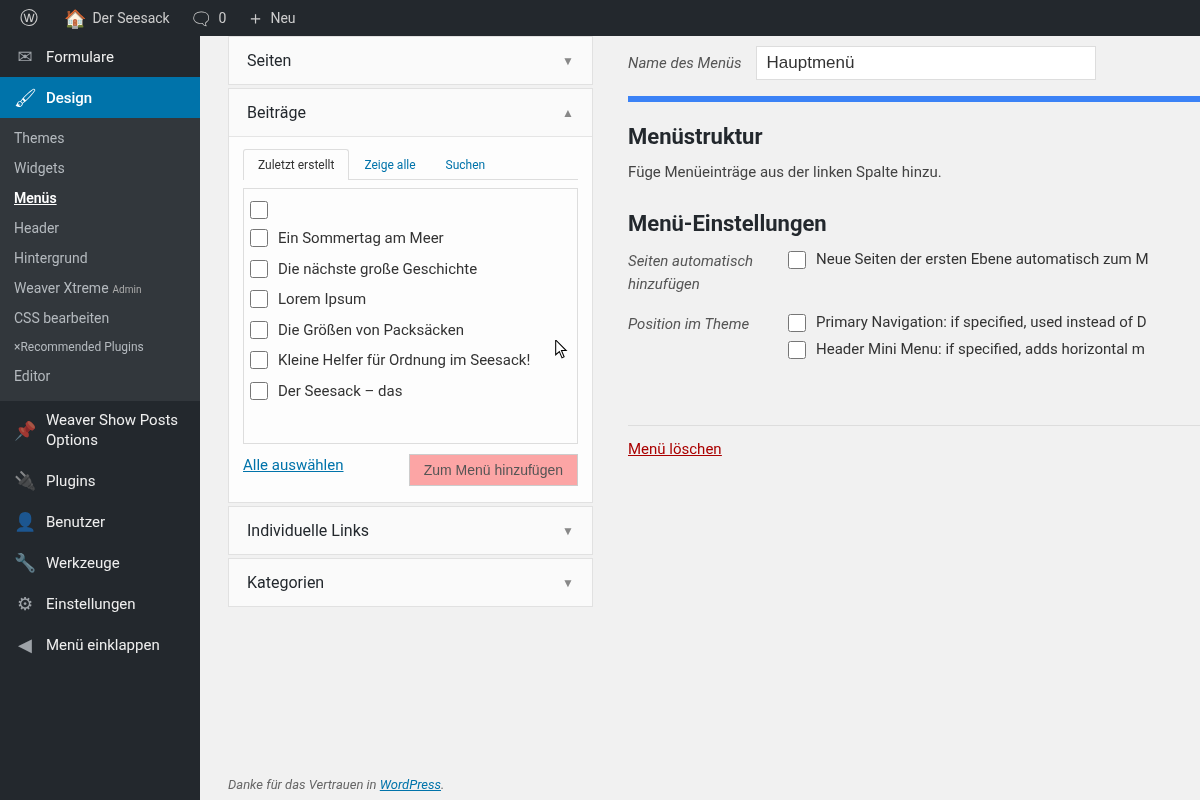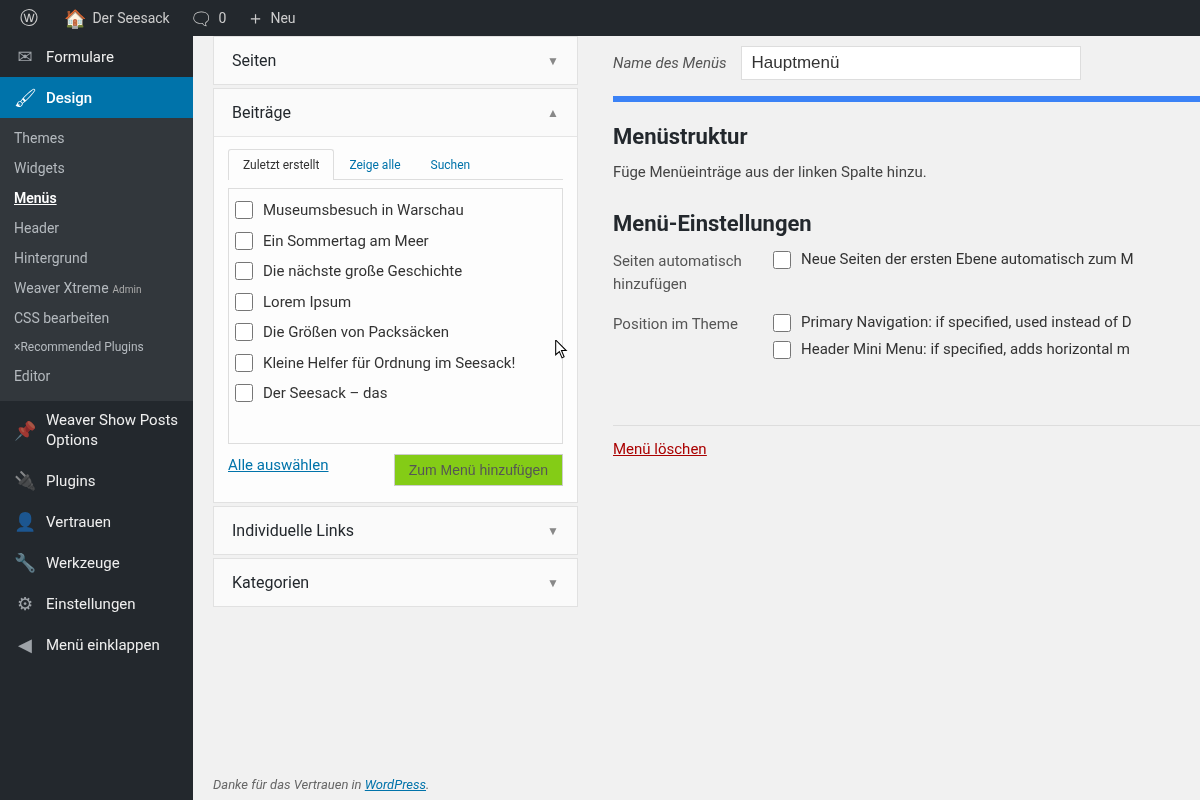--- a/index.html
+++ b/index.html
@@ -79,21 +79,21 @@
   padding: 7px 14px;
   color: #b4b9be;
   font-size: 14px;
 }
 .sidebar-sub-item.current { color: #fff; font-weight: 600; text-decoration: underline; }
 .sidebar-sub-item.small { font-size: 12px; padding-left: 14px;}
 .sidebar-sub-sup { font-size: 10px; margin-left: 4px; color:#aaa}
 .main {
   position: absolute;
   top: 36px;
-  left: 193px;
+  left: 208px;
   right: 0;
   height: 764px;
   background: #f1f1f1;
   padding: 1px;
   overflow: hidden;
 }
 .acc-col {
   position: absolute;
   top: 0;
   left: 20px;
@@ -168,21 +168,21 @@
   text-decoration: underline;
   display: inline-block;
   margin-top: 12px;
   font-size: 15px;
 }
 .add-btn {
   float: right;
   margin-top: 10px;
   padding: 7px 14px;
   border: 1px solid #ccc;
-  background: #84cc16;
+  background: #fca5a5;
   font-size: 14px;
   color: #555;
   cursor: pointer;
 }
 .right-col {
   position: absolute;
   top: 10px;
   left: 420px;
   right: 0;
   padding-right: 0;
@@ -204,21 +204,21 @@
   color: #333;
 }
 .section-h2 {
   font-size: 22px;
   font-weight: 700;
   color: #23282d;
   margin: 22px 0 14px;
 }
 .section-p { color: #444; font-size: 15px; margin-bottom: 30px;}
 .settings-row { display: flex; align-items: flex-start; margin-bottom: 18px; }
-.settings-label { width: 160px; color: #555; font-size: 15px; line-height: 1.5; flex-shrink: 0;}
+.settings-label { width: 160px; font-style: italic; color: #555; font-size: 15px; line-height: 1.5; flex-shrink: 0;}
 .settings-opts { flex: 1; }
 .opt-row { display: flex; align-items: flex-start; margin-bottom: 8px; }
 .opt-row input[type=checkbox]{ width: 18px; height: 18px; margin-right: 10px; margin-top: 1px; flex-shrink:0;}
 .opt-row span { font-size: 15px; color: #333; white-space: nowrap; }
 .delete-link {
   color: #a00;
   text-decoration: underline;
   font-size: 15px;
   margin-top: 40px;
   display: inline-block;
@@ -296,21 +296,21 @@
   <div class="sidebar-item" style="line-height:1.3;">
       <span class="sidebar-icon">📌</span>
       <span>Weaver Show Posts Options</span>
     </div>
   <div class="sidebar-item">
       <span class="sidebar-icon">🔌</span>
       <span>Plugins</span>
     </div>
   <div class="sidebar-item">
       <span class="sidebar-icon">👤</span>
-      <span>Vertrauen</span>
+      <span>Benutzer</span>
     </div>
   <div class="sidebar-item">
       <span class="sidebar-icon">🔧</span>
       <span>Werkzeuge</span>
     </div>
   <div class="sidebar-item">
       <span class="sidebar-icon">⚙</span>
       <span>Einstellungen</span>
     </div>
   <div class="sidebar-item">
@@ -336,21 +336,20 @@
       </div>
       <div class="accordion-body">
         <div class="acc-tabs">
           <div class="acc-tab active">Zuletzt erstellt</div>
           <div class="acc-tab">Zeige alle</div>
           <div class="acc-tab">Suchen</div>
         </div>
         <div class="post-list">
           <label class="post-item">
               <input type="checkbox" style="">
-              <span>Museumsbesuch in Warschau</span>
             </label>
           <label class="post-item">
               <input type="checkbox" style="">
               <span>Ein Sommertag am Meer</span>
             </label>
           <label class="post-item">
               <input type="checkbox" style="">
               <span>Die nächste große Geschichte</span>
             </label>
           <label class="post-item">

